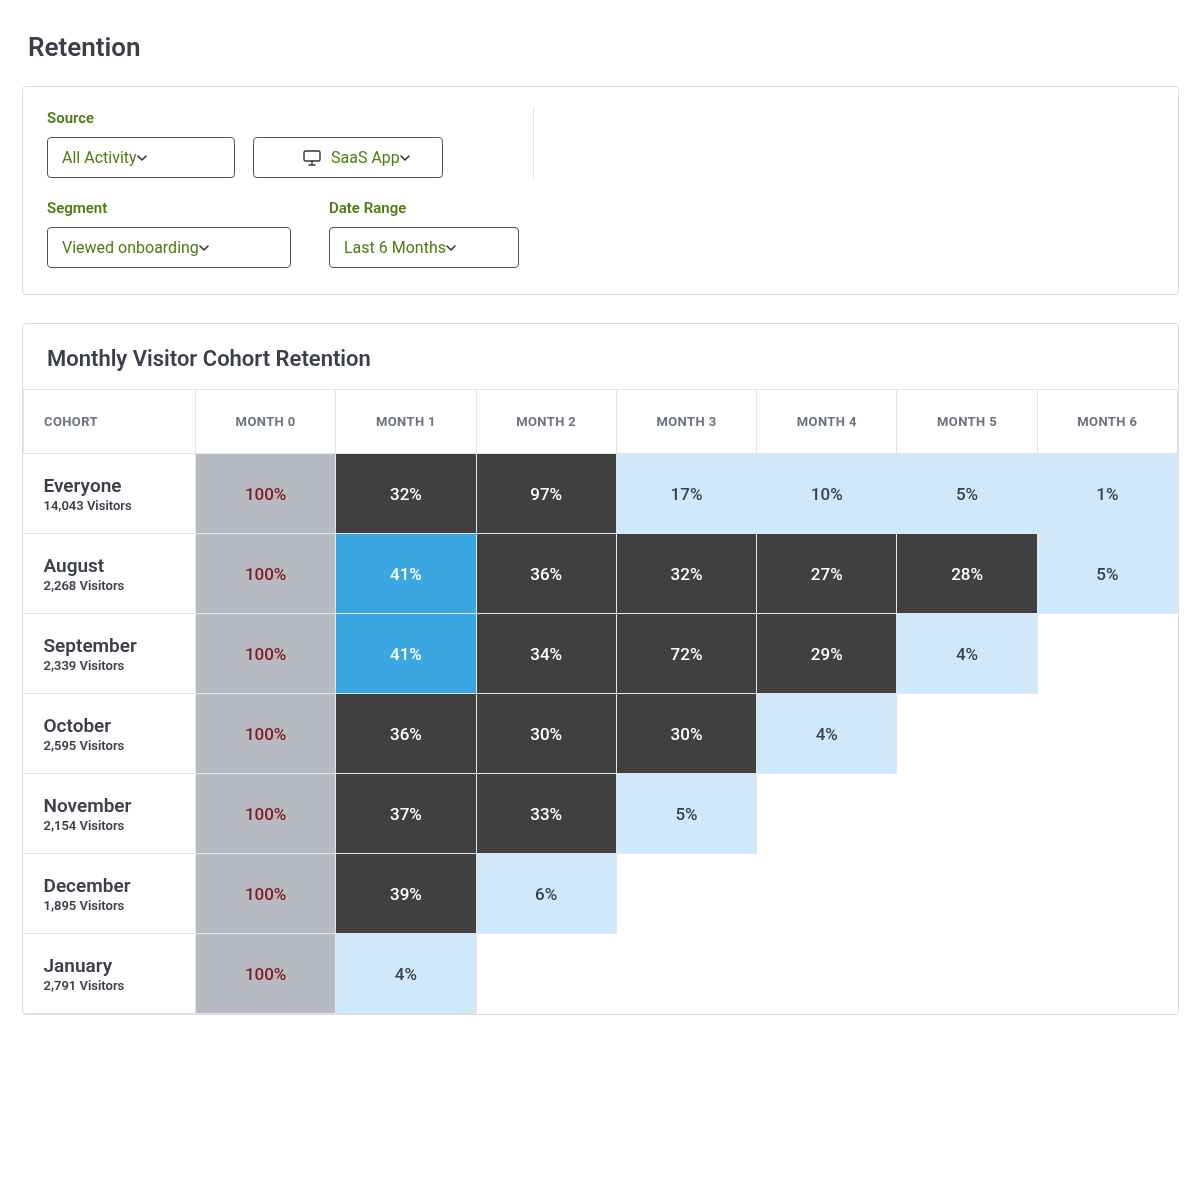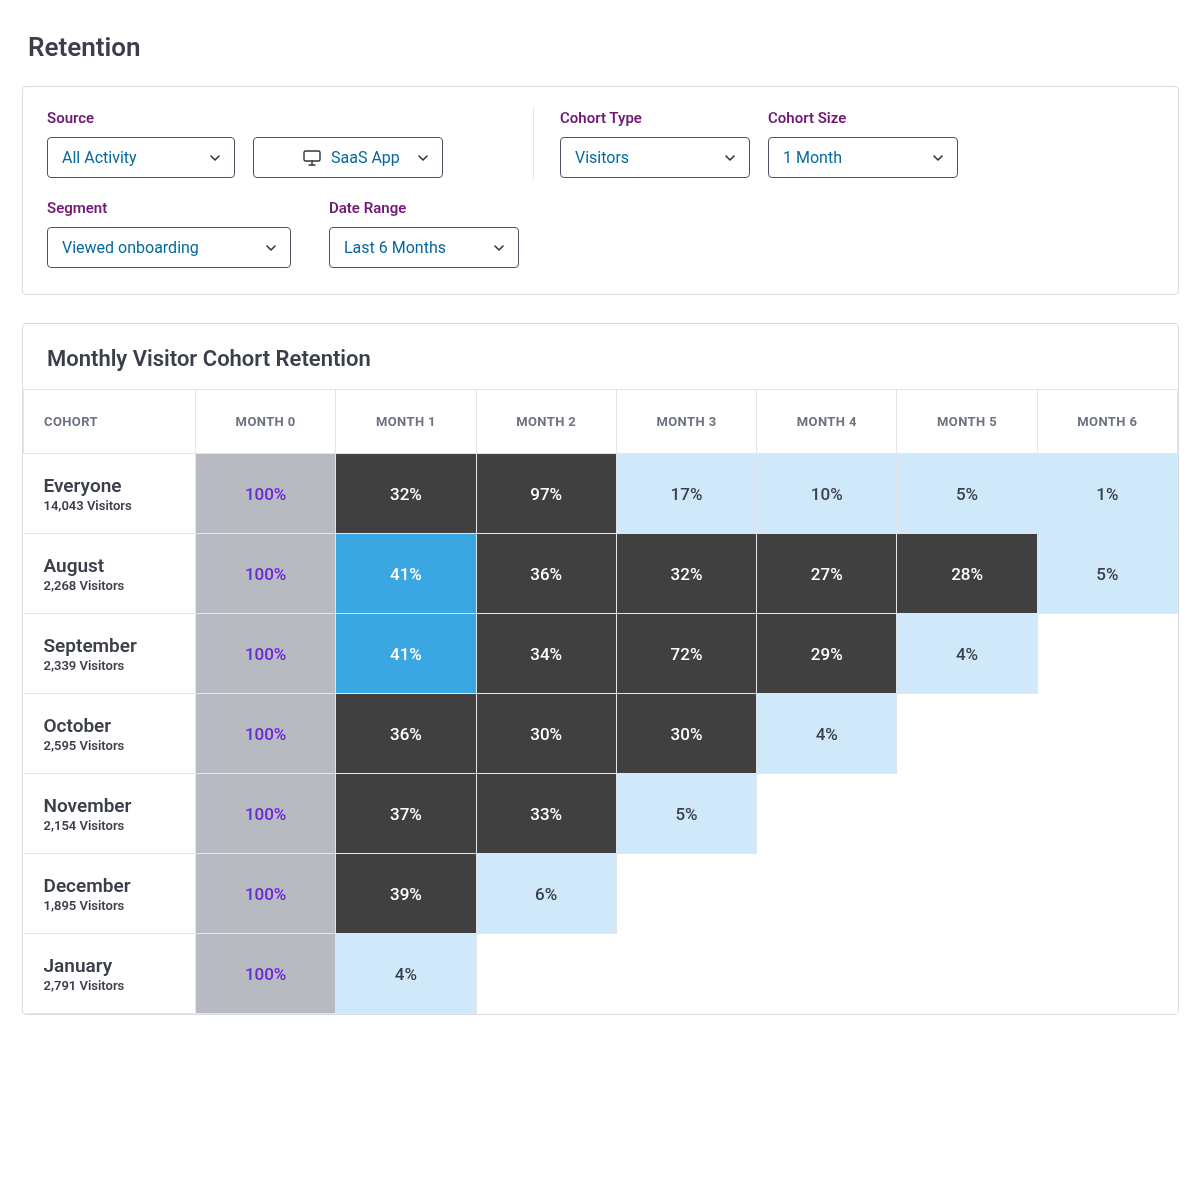--- a/index.html
+++ b/index.html
@@ -34,31 +34,30 @@
     background: #e2e5ea;
     height: 72px;
     align-self: start;
     margin-top: -2px;
   }
   .filter-group-row { display: flex; gap: 18px; }
   .filter-col { display: flex; flex-direction: column; gap: 10px; }
   .filter-label {
     font-size: 15px;
     font-weight: 600;
-    color: #701a75;
+    color: #4d7c0f;
   }
   .dropdown {
     display: inline-flex;
     align-items: center;
-    justify-content: space-between;
     border: 1px solid #4b5563;
     border-radius: 4px;
     padding: 10px 14px;
     font-size: 16px;
-    color: #0369a1;
+    color: #4d7c0f;
     background: #fff;
     cursor: pointer;
     min-width: 180px;
   }
   .dropdown .chev {
     width: 10px; height: 6px;
     display: inline-block;
   }
   .dropdown .chev svg { display: block; }
   .dropdown .icon-left svg { display: block; }
@@ -118,21 +117,21 @@
     font-size: 13px;
     font-weight: 600;
     color: #3a3f4a;
   }
   td.val {
     font-weight: 500;
     font-size: 17px;
   }
   td.empty { background: #fff; border: 1px solid #e2e5ea; }
   
-  .shade-m0 { background: #b7bac0; color: #6d28d9; }
+  .shade-m0 { background: #b7bac0; color: #7f1d1d; }
   .shade-1  { background: #cfe9fb; color: #3a3f4a; }
   .shade-3  { background: #404040; color: #fff; }
   .shade-5  { background: #3aa6e2; color: #fff; }
 </style>
 </head>
 <body>
 
 <h1 class="page-title">Retention</h1>
 
 <div class="panel filters">
@@ -162,44 +161,20 @@
           <svg viewBox="0 0 10 6" width="10" height="6">
               <path d="M1 1l4 4 4-4" fill="none" stroke="#2f333c" stroke-width="1.6" stroke-linecap="round" stroke-linejoin="round"></path>
             </svg>
         </span>
       </div>
     </div>
   </div>
 
   <div class="filter-divider"></div>
 
-  <div class="filter-group-row">
-    <div class="filter-col">
-      <div class="filter-label">Cohort Type</div>
-      <div class="dropdown" style="min-width:190px;">
-        <span>Visitors</span>
-        <span class="chev">
-          <svg viewBox="0 0 10 6" width="10" height="6">
-              <path d="M1 1l4 4 4-4" fill="none" stroke="#2f333c" stroke-width="1.6" stroke-linecap="round" stroke-linejoin="round"></path>
-            </svg>
-        </span>
-      </div>
-    </div>
-    <div class="filter-col">
-      <div class="filter-label">Cohort Size</div>
-      <div class="dropdown" style="min-width:190px;">
-        <span>1 Month</span>
-        <span class="chev">
-          <svg viewBox="0 0 10 6" width="10" height="6">
-              <path d="M1 1l4 4 4-4" fill="none" stroke="#2f333c" stroke-width="1.6" stroke-linecap="round" stroke-linejoin="round"></path>
-            </svg>
-        </span>
-      </div>
-    </div>
-  </div>
 
   <div class="row2">
     <div class="filter-col">
       <div class="filter-label">Segment</div>
       <div class="dropdown" style="min-width:244px;">
         <span>Viewed onboarding</span>
         <span class="chev">
           <svg viewBox="0 0 10 6" width="10" height="6">
               <path d="M1 1l4 4 4-4" fill="none" stroke="#2f333c" stroke-width="1.6" stroke-linecap="round" stroke-linejoin="round"></path>
             </svg>

